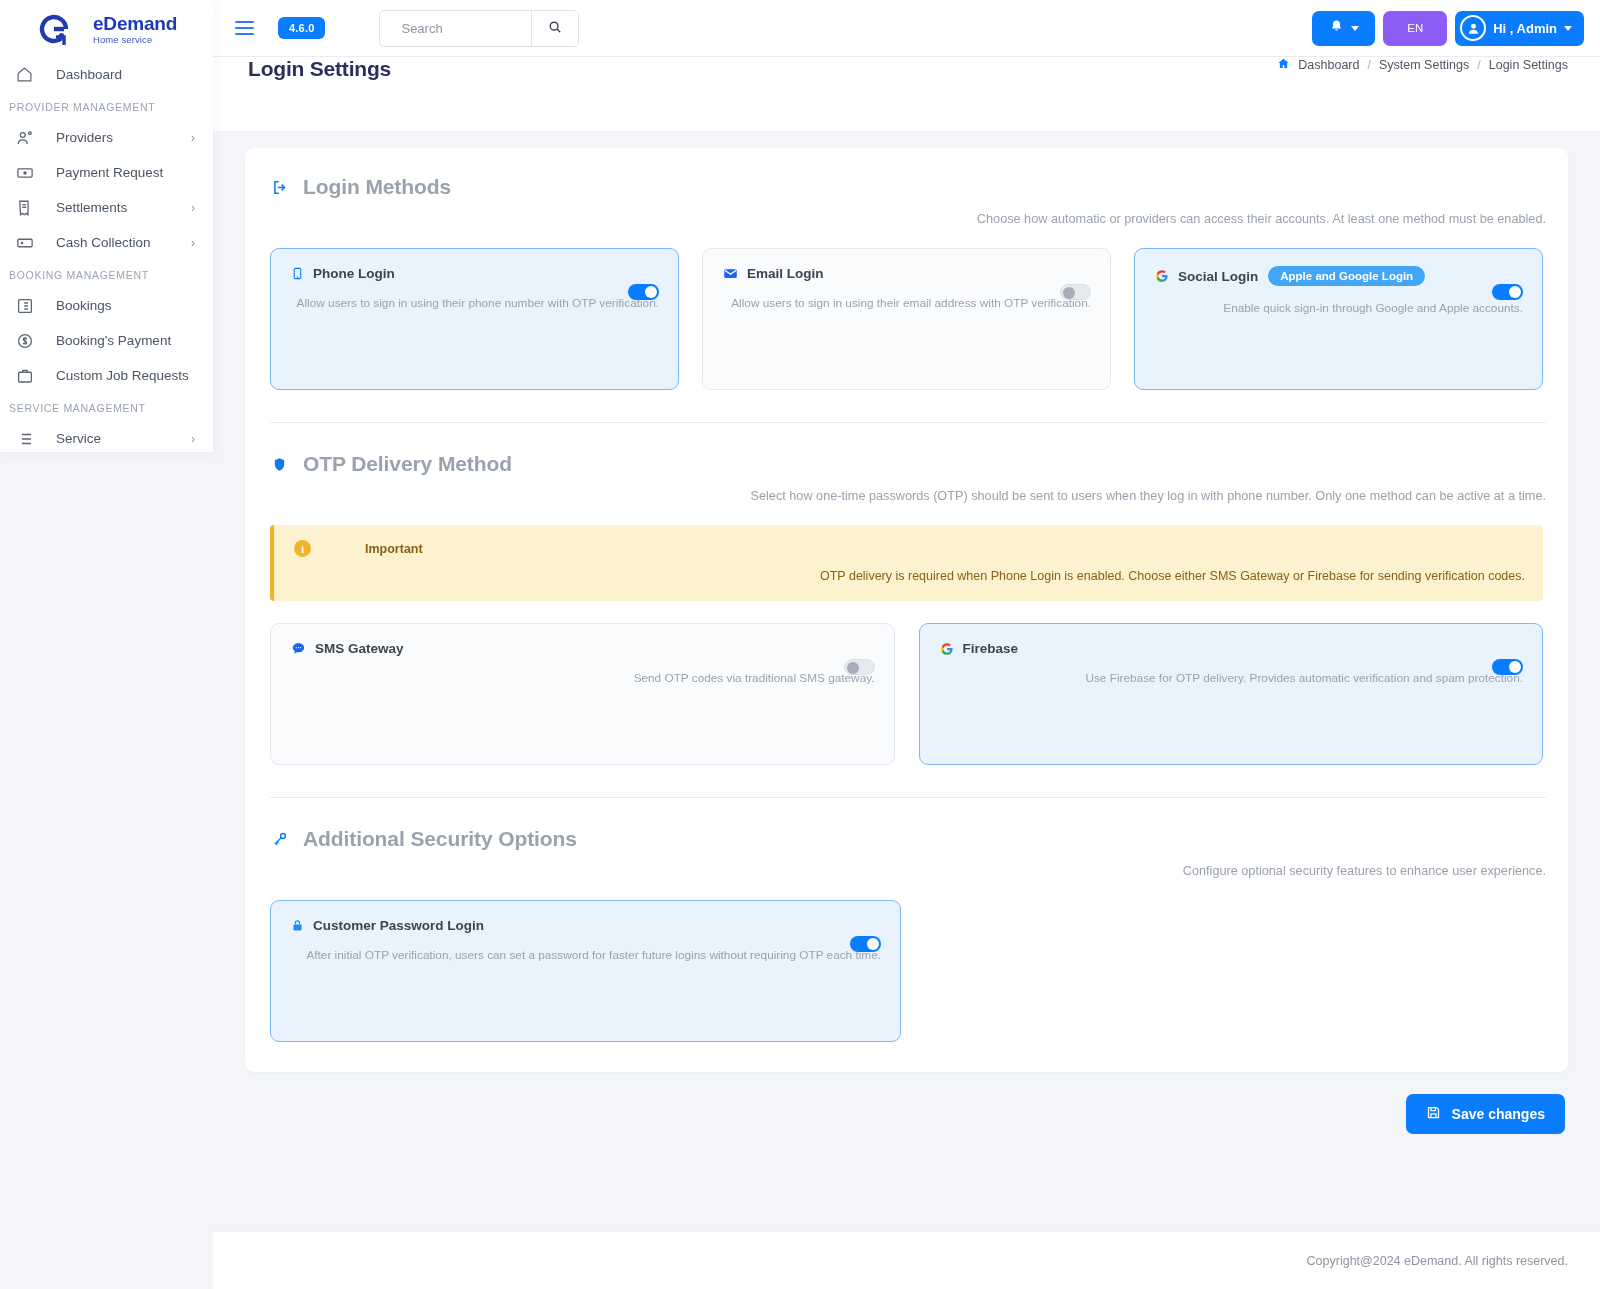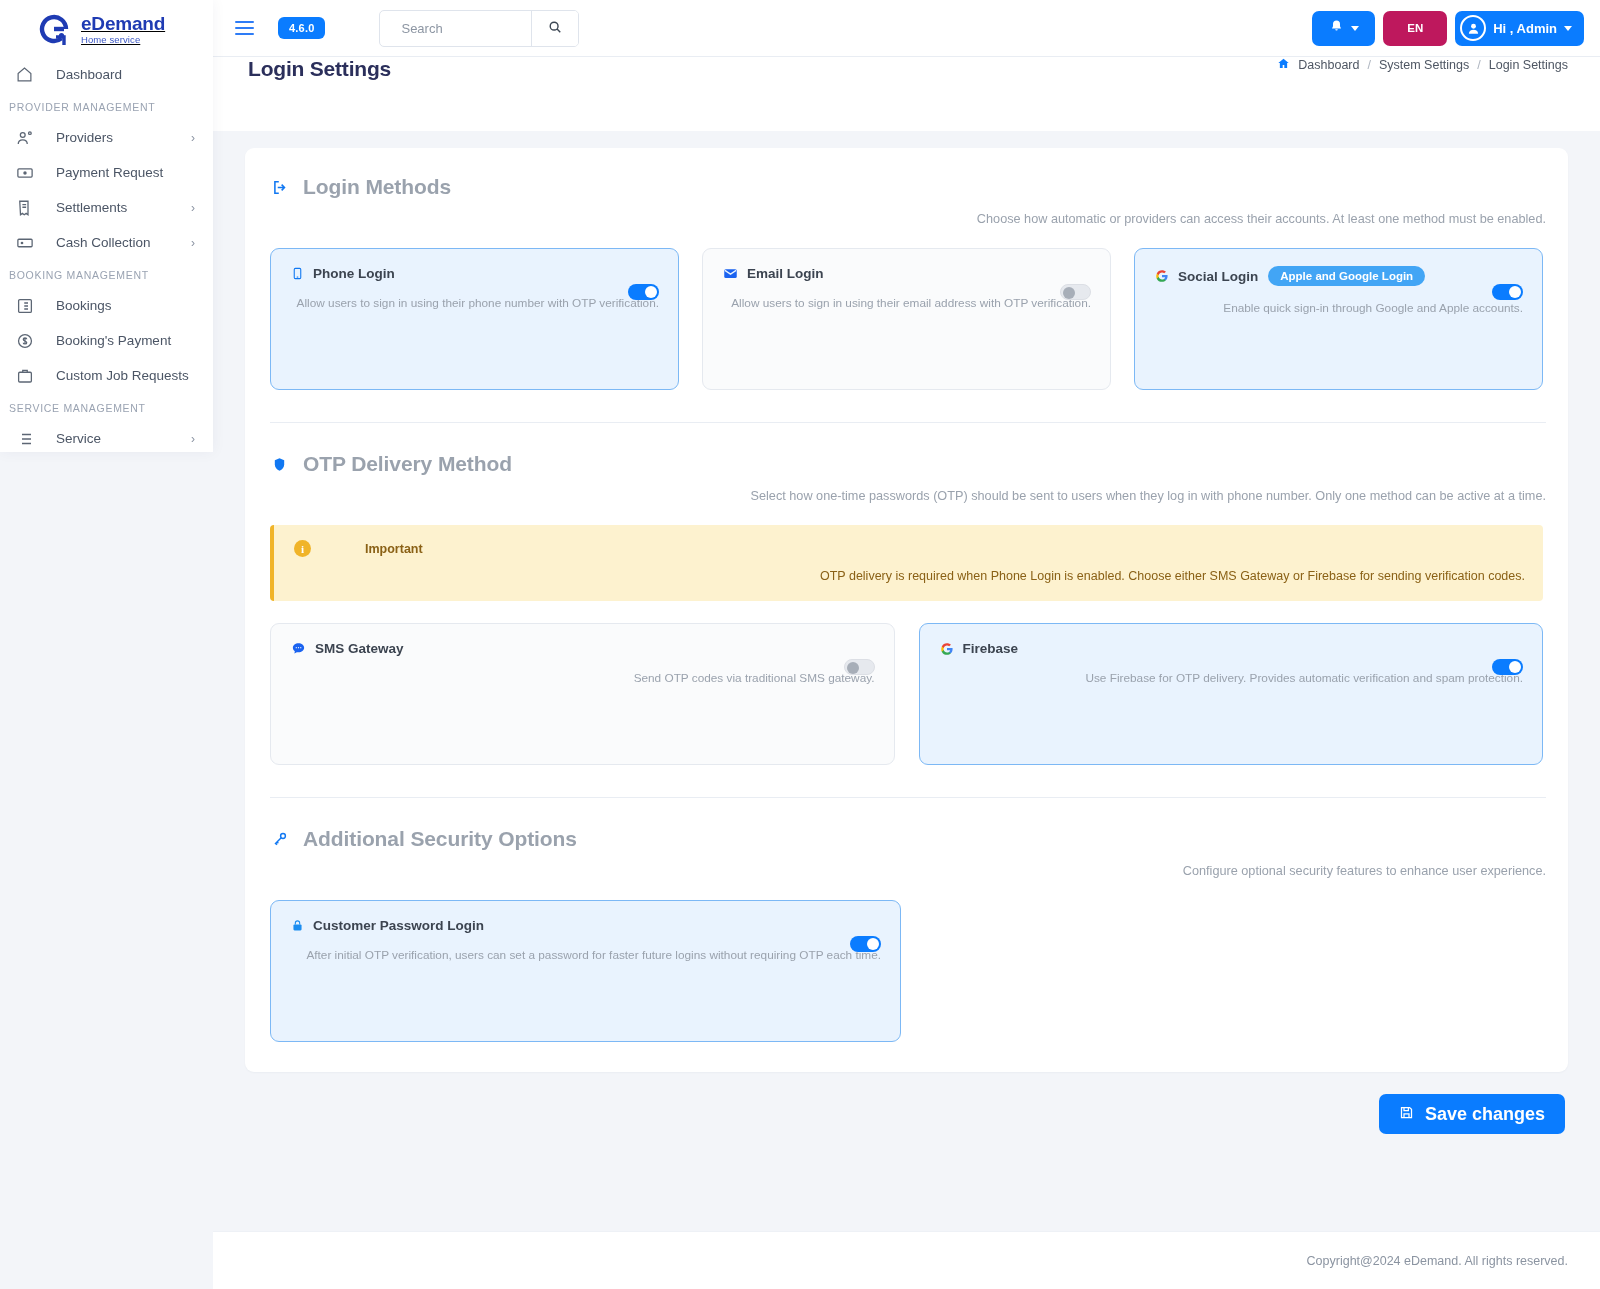--- a/index.html
+++ b/index.html
@@ -14,23 +14,22 @@
   
   #sidebar {
     position: absolute; left: 0; top: 0;
     width: 213px; height: 452px;
     background: #ffffff;
     overflow: hidden;
     z-index: 30;
     box-shadow: 0 0 14px rgba(30,40,80,.05);
   }
   .brand {
-    display: flex; align-items: center; gap: 9px;
+    display: flex; align-items: center; gap: 21px;
     padding: 11px 0 10px 36px;
-    text-decoration: underline;
   }
   .brand-mark { width: 36px; height: 36px; position: relative; flex: none; }
   .brand-text { line-height: 1; }
   .brand-name {
     font-size: 19px; font-weight: bold; color: #1f3bb3; letter-spacing: -.2px;
   }
   .brand-sub {
     font-size: 9.5px; color: #3a56c4; margin-top: 2px; letter-spacing: .1px;
   }
   .nav-section-title {
@@ -80,23 +79,23 @@
     cursor: pointer; color: #3c4653; font-size: 13px;
     display: flex; align-items: center; justify-content: center;
   }
   .top-right { margin-left: auto; display: flex; align-items: center; gap: 8px; }
   .bell-btn {
     background: #0a7cff; border-radius: 7px; height: 35px; width: 63px;
     display: flex; align-items: center; justify-content: center; gap: 7px;
     color: #fff; cursor: pointer;
   }
   .lang-btn {
-    background: #be185d; border-radius: 7px; height: 35px; min-width: 38px;
+    background: #8b5cf6; border-radius: 7px; height: 35px; min-width: 38px;
     display: flex; align-items: center; justify-content: center;
-    color: #fff; font-size: 11.5px; font-weight: bold; cursor: pointer; padding: 0 24px;
+    color: #fff; font-size: 11.5px; font-weight: normal; cursor: pointer; padding: 0 24px;
   }
   .user-btn {
     background: #0a7cff; border-radius: 7px; height: 35px;
     display: flex; align-items: center; gap: 7px; padding: 0 12px 0 5px;
     color: #fff; font-size: 13px; font-weight: bold; cursor: pointer;
   }
   .avatar-circle {
     width: 26px; height: 26px; border-radius: 50%;
     border: 2px solid #fff; display: flex; align-items: center;
     justify-content: center; background: #0a7cff;
@@ -185,21 +184,21 @@
   .half-row { display: flex; gap: 24px; margin-top: 22px; padding: 0 3px; }
   .half-row .opt-card { min-height: 142px; }
 
   .single-row { display: flex; margin-top: 22px; padding: 0 3px; }
   .single-row .opt-card { flex: none; width: 631px; min-height: 142px; }
 
   
   .save-bar { display: flex; justify-content: flex-end; padding: 22px 3px 0 3px; }
   .save-btn {
     background: #0a7cff; color: #fff; border: 0; border-radius: 7px;
-    height: 40px; padding: 0 20px; font-size: 18px; font-weight: bold;
+    height: 40px; padding: 0 20px; font-size: 14px; font-weight: bold;
     font-family: inherit; display: flex; align-items: center; gap: 11px;
     cursor: pointer;
   }
   #footer {
     position: absolute; left: 213px; right: 0; bottom: 0; height: 58px;
     background: #fff; display: flex; align-items: center; justify-content: flex-end;
     padding-right: 32px; font-size: 12.5px; color: #8b94a1;
     border-top: 1px solid #eef1f6;
   }
 </style>

